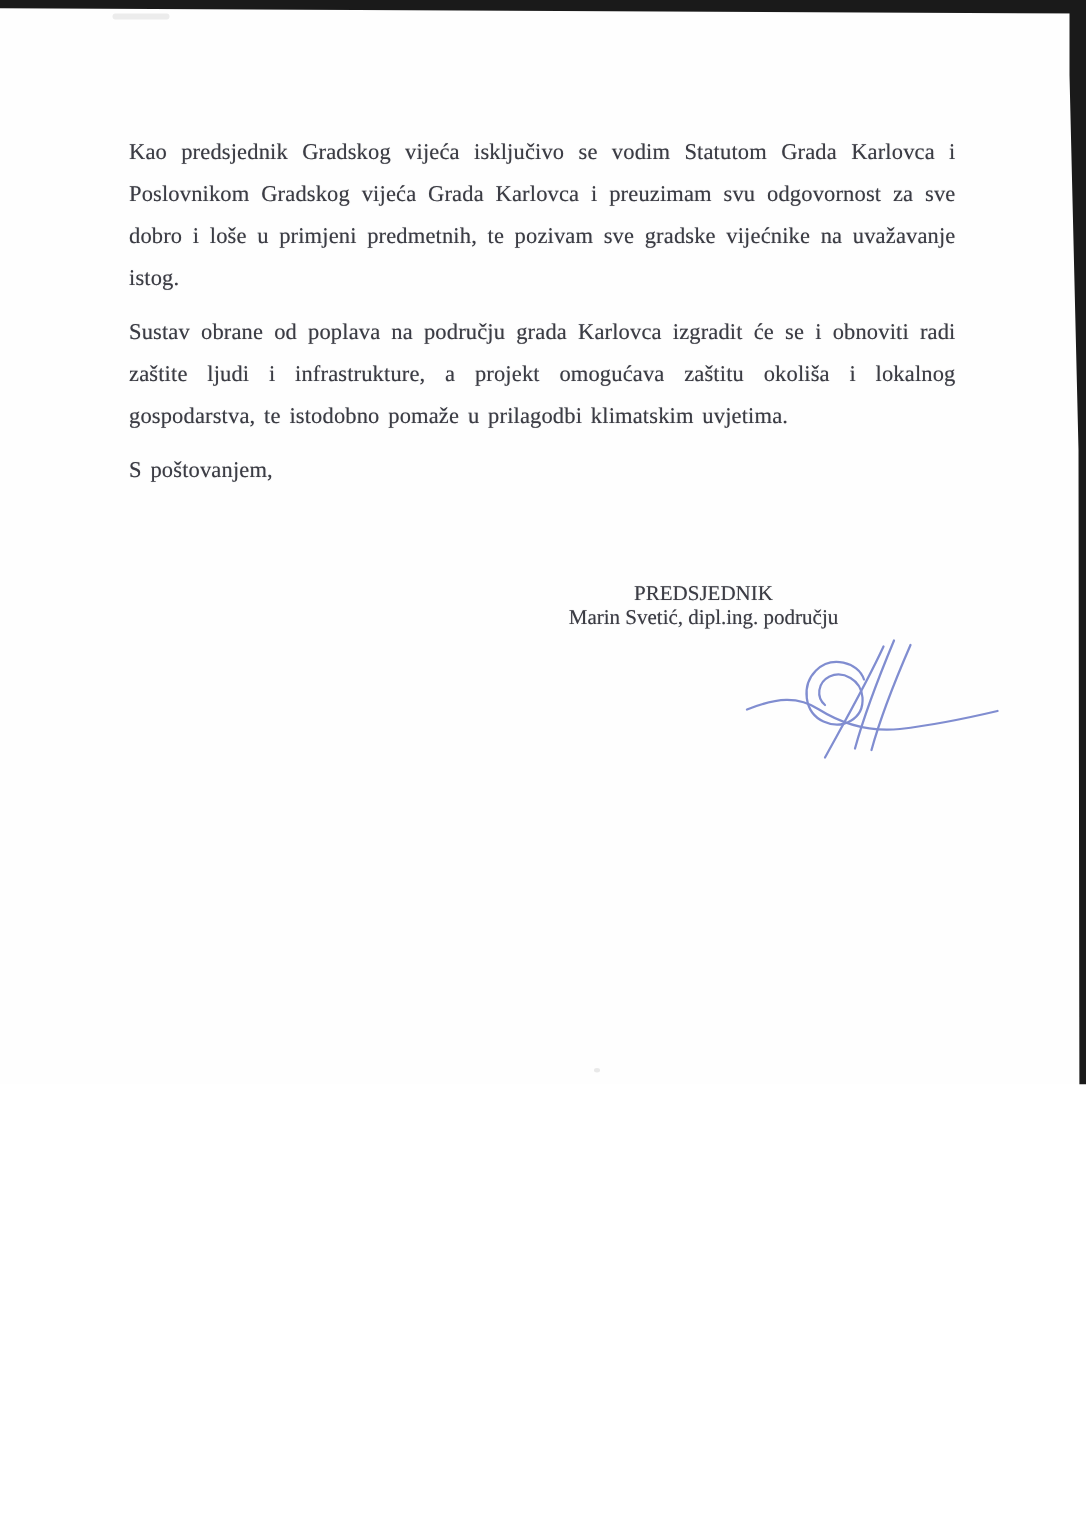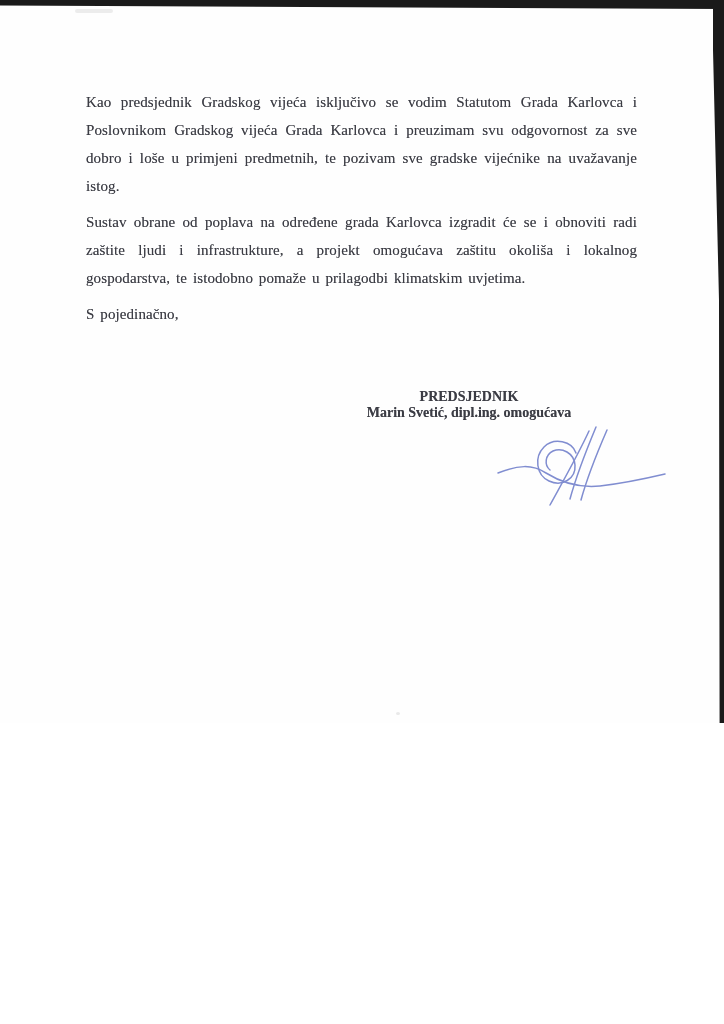--- a/index.html
+++ b/index.html
@@ -39,21 +39,20 @@
     position: absolute;
     left: 319px;
     top: 389px;
     width: 300px;
     text-align: center;
     font-size: 14px;
     line-height: 15.5px;
     color: #3b3c44;
     text-shadow: 0 0 0.5px rgba(59,60,68,0.55);
     white-space: nowrap;
-    font-weight: bold;
   }
   .signature-ink {
     position: absolute;
     left: 492px;
     top: 415px;
     width: 180px;
     height: 100px;
   }
   .scan-edges {
     position: absolute;
@@ -92,27 +91,27 @@
     border-radius: 50%;
   }
 </style>
 </head>
 <body>
 
 <div class="page">
 
   <div class="body-text">
     <p>Kao predsjednik Gradskog vijeća isključivo se vodim Statutom Grada Karlovca i Poslovnikom Gradskog vijeća Grada Karlovca i preuzimam svu odgovornost za sve dobro i loše u primjeni predmetnih, te pozivam sve gradske vijećnike na uvažavanje istog.</p>
-    <p>Sustav obrane od poplava na određene grada Karlovca izgradit će se i obnoviti radi zaštite ljudi i infrastrukture, a projekt omogućava zaštitu okoliša i lokalnog gospodarstva, te istodobno pomaže u prilagodbi klimatskim uvjetima.</p>
-    <p class="closing">S pojedinačno,</p>
+    <p>Sustav obrane od poplava na području grada Karlovca izgradit će se i obnoviti radi zaštite ljudi i infrastrukture, a projekt omogućava zaštitu okoliša i lokalnog gospodarstva, te istodobno pomaže u prilagodbi klimatskim uvjetima.</p>
+    <p class="closing">S poštovanjem,</p>
   </div>
 
   <div class="sig-block">
     <div>PREDSJEDNIK</div>
-    <div>Marin Svetić, dipl.ing. omogućava</div>
+    <div>Marin Svetić, dipl.ing. području</div>
   </div>
 
   <svg class="signature-ink" viewBox="0 0 180 100" xmlns="http://www.w3.org/2000/svg">
     <g fill="none" stroke-linecap="round" stroke-width="1.5" opacity="0.85">
       <path d="M6,58 C26,50 40,49 54,58 C70,68 88,73 108,71 C134,68 156,63 173,59" stroke="#6b7ac9"></path>
       <path d="M84,38 C80,26 62,22 52,32 C42,42 44,60 57,66 C70,72 84,64 83,50 C82,38 70,32 61,36 C53,40 52,50 58,55" stroke="#6b7ac9"></path>
       <path d="M78,84 C84,62 94,36 104,12" stroke="#6b7ac9"></path>
       <path d="M89,85 C95,63 105,38 115,15" stroke="#6b7ac9"></path>
       <path d="M97,16 C86,40 70,68 58,90" stroke="#6b7ac9"></path>
     </g>

